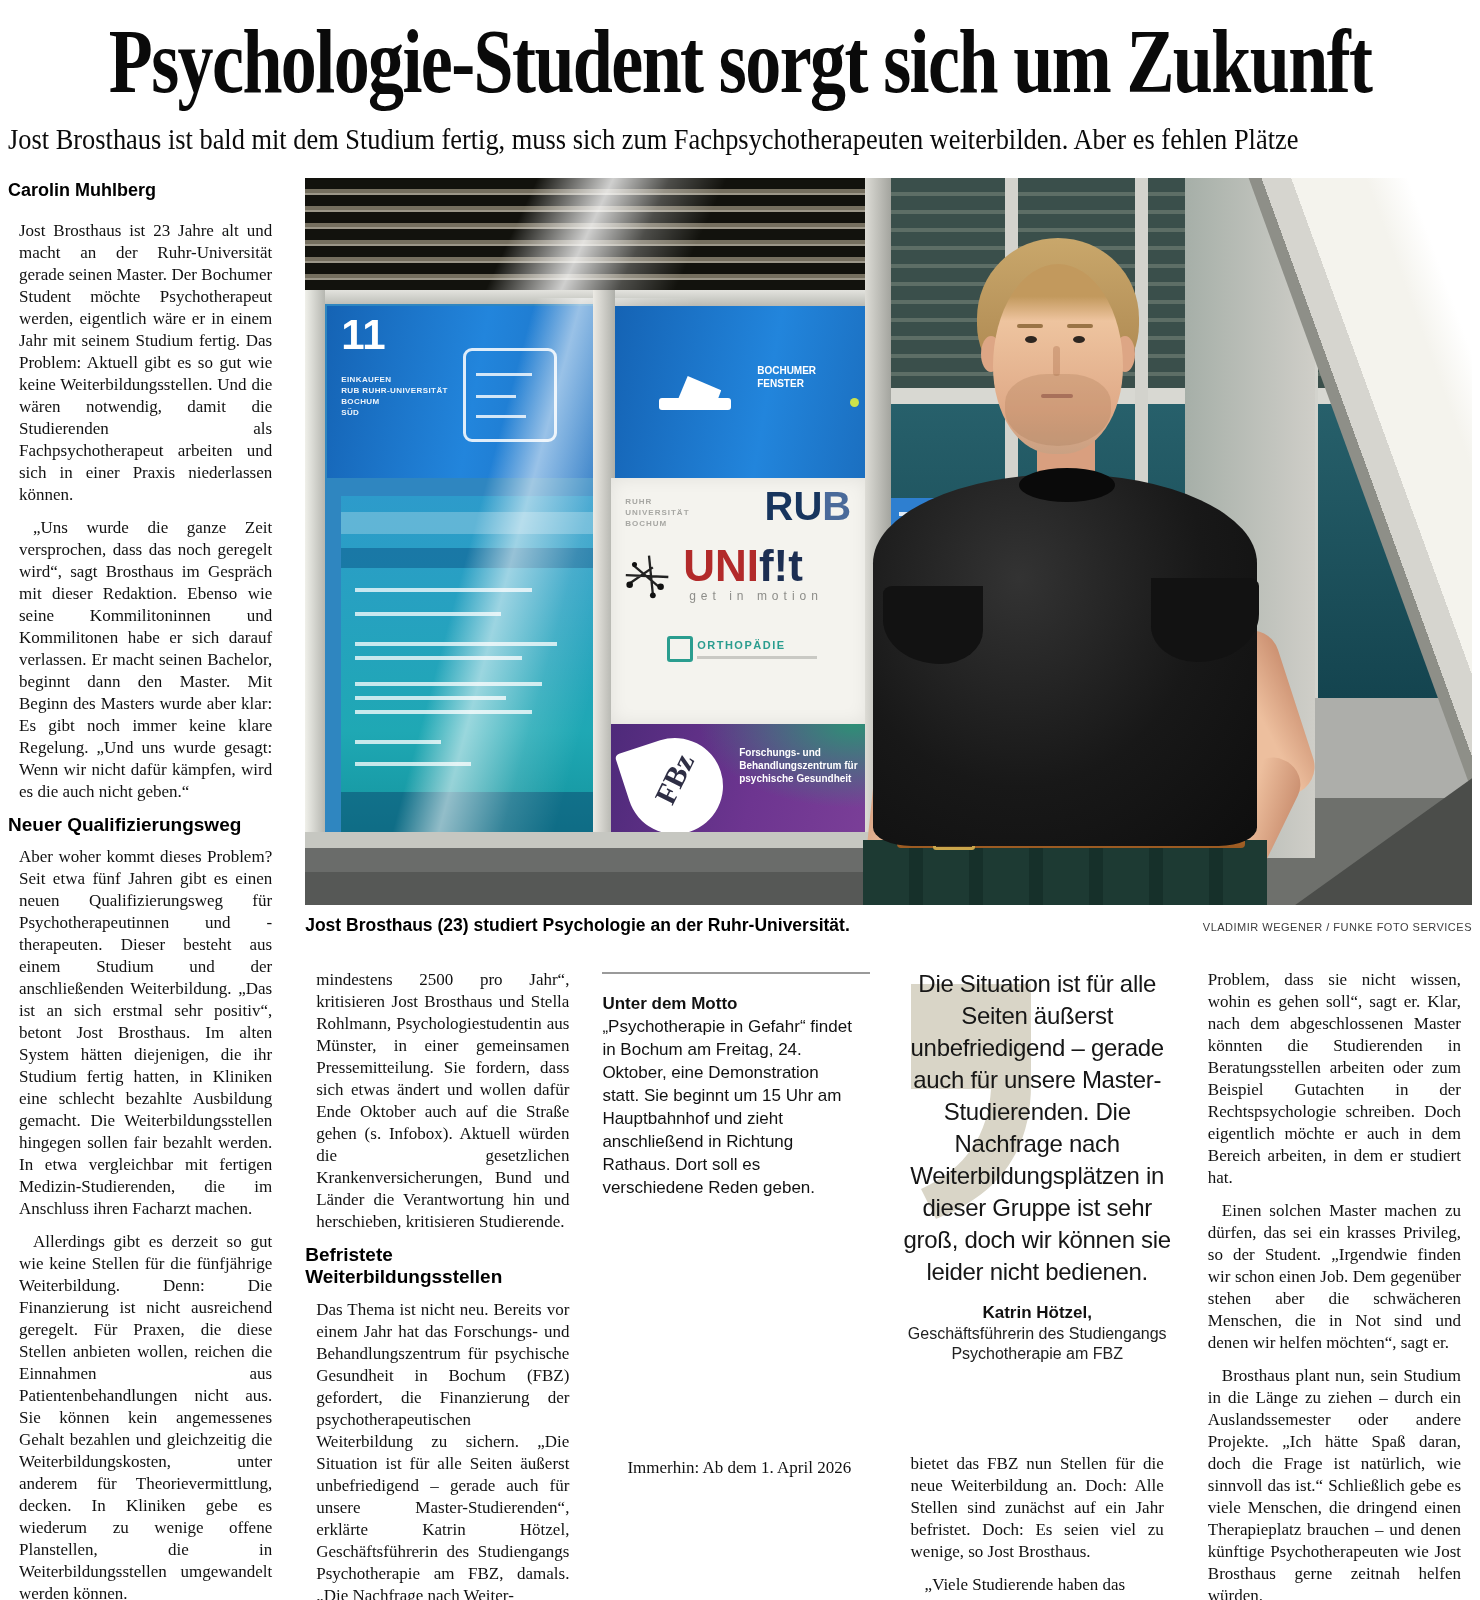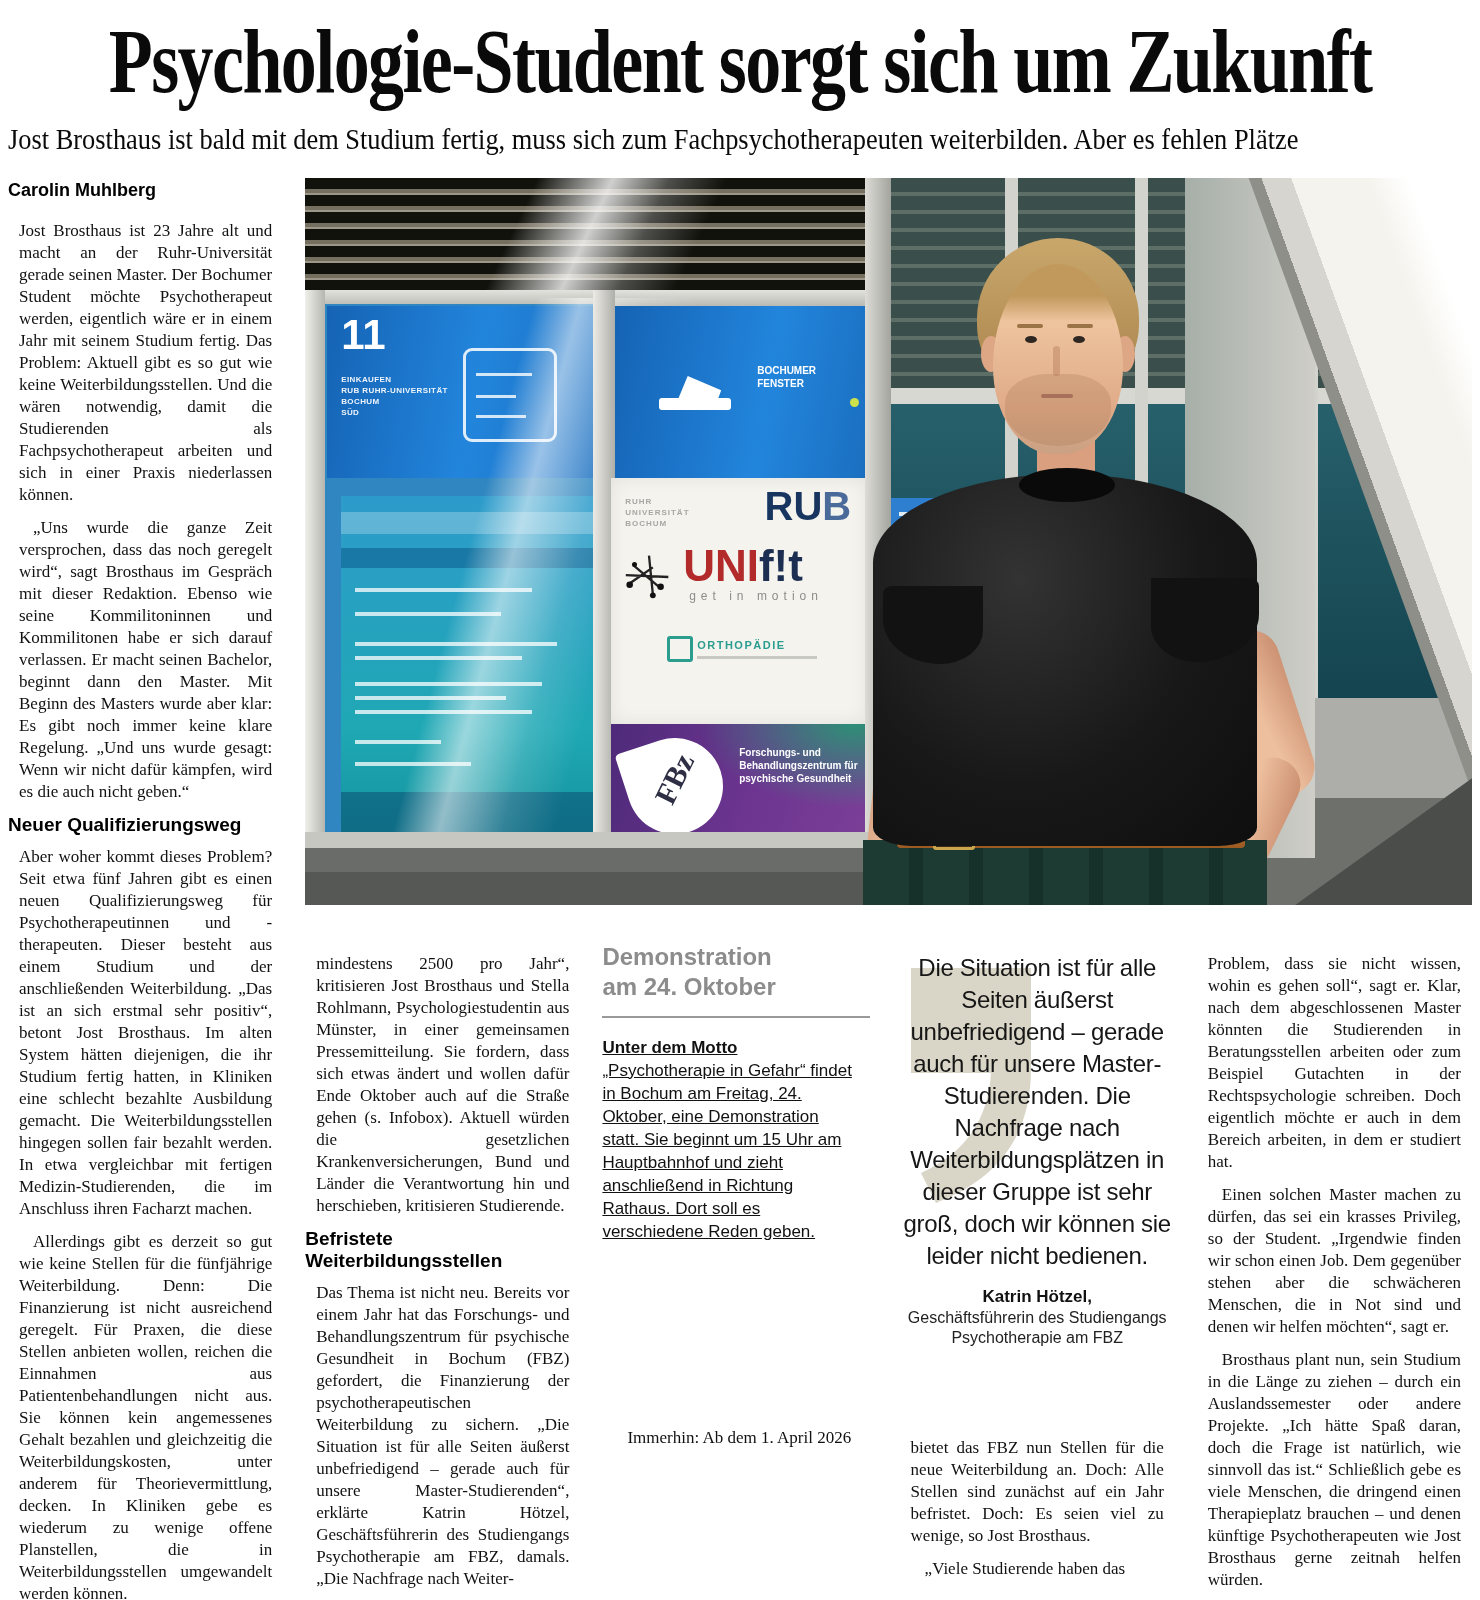--- a/index.html
+++ b/index.html
@@ -146,21 +146,21 @@
 
   
   .caption-row{display:flex;justify-content:space-between;align-items:baseline;margin-top:10px;}
   .caption{font:700 17.5px/1.2 "Liberation Sans", sans-serif;color:#000;}
   .credit{font:400 11px/1.2 "Liberation Sans", sans-serif;color:#3d3d3d;letter-spacing:.5px;}
 
   
   .infobox{min-height:474px;}
   .ib-title{font:700 24px/30px "Liberation Sans", sans-serif;color:#8c8c8c;margin:0;}
   .ib-rule{border:none;border-top:2px solid #9a9a9a;margin:14px 8px 18px 0;}
-  .ib-p{font:400 17px/23px "Liberation Sans", sans-serif;color:#111;margin:0 24px 0 0;text-decoration:underline;}
+  .ib-p{font:400 17px/23px "Liberation Sans", sans-serif;color:#111;margin:0 24px 0 0;}
   .ib-p + .ib-p{margin-top:24px;}
   .ib-p b{font-weight:700;}
 
   
   .quote-block{position:relative;min-height:474px;padding-top:10px;}
   .q-mark{position:absolute;left:-4px;top:16px;width:150px;height:260px;z-index:0;}
   .q-text{position:relative;z-index:1;font:400 24px/32px "Liberation Sans", sans-serif;
      color:#161616;text-align:center;letter-spacing:-.3px;margin:0;}
   .q-name{font:700 17px/1.3 "Liberation Sans", sans-serif;text-align:center;margin-top:14px;}
   .q-role{font:400 16px/20px "Liberation Sans", sans-serif;text-align:center;color:#222;}
@@ -300,34 +300,34 @@
           <div class="mn-brow-l"></div>
           <div class="mn-brow-r"></div>
           <div class="mn-eye-l"></div>
           <div class="mn-eye-r"></div>
           <div class="mn-nose"></div>
           <div class="mn-beard"></div>
           <div class="mn-mouth"></div>
         </div>
       </figure>
 
+      <div class="caption-row">
+        <span class="caption">Jost Brosthaus (23) studiert Psychologie an der Ruhr-Universität.</span>
+        <span class="credit">VLADIMIR WEGENER / FUNKE FOTO SERVICES</span>
+      </div>
     </div>
 
     <div class="rcol c2">
       <p class="body">mindestens 2500 pro Jahr“, kritisieren Jost Brosthaus und Stella Rohlmann, Psychologiestudentin aus Münster, in einer gemeinsamen Pressemitteilung. Sie fordern, dass sich etwas ändert und wollen dafür Ende Oktober auch auf die Straße gehen (s. Infobox). Aktuell würden die gesetzlichen Krankenversicherungen, Bund und Länder die Verantwortung hin und herschieben, kritisieren Studierende.</p>
       <h3 class="sec">Befristete Weiterbildungsstellen</h3>
       <p class="body">Das Thema ist nicht neu. Bereits vor einem Jahr hat das Forschungs- und Behandlungszentrum für psychische Gesundheit in Bochum (FBZ) gefordert, die Finanzierung der psychotherapeutischen Weiterbildung zu sichern. „Die Situation ist für alle Seiten äußerst unbefriedigend – gerade auch für unsere Master-Studierenden“, erklärte Katrin Hötzel, Geschäftsführerin des Studiengangs Psychotherapie am FBZ, damals. „Die Nachfrage nach Weiter-</p>
     </div>
 
     <div class="rcol c3">
       <aside class="infobox">
-        <h4 class="ib-title">
-          <span style="display:block">Demonstration</span>
-          <span style="display:block">am 24. Oktober</span>
-        </h4>
         <hr class="ib-rule">
         <p class="ib-p"><b>Unter dem Motto</b><span> „Psychotherapie in Gefahr“ findet in Bochum am Freitag, 24. Oktober, eine Demonstration statt. Sie beginnt um 15 Uhr am Hauptbahnhof und zieht anschließend in Richtung Rathaus. Dort soll es verschiedene Reden geben.</span></p>
       </aside>
       <p class="body ind">Immerhin: Ab dem 1. April 2026</p>
     </div>
 
     <div class="rcol c4">
       <figure class="quote-block" style="margin:0">
         <svg class="q-mark" viewBox="0 0 60 100">
           <path d="M6 2 H54 V42 C54 68 42 86 16 96 L10 84 C28 76 37 62 38 44 H6 Z" fill="#d9d5c7"></path>

